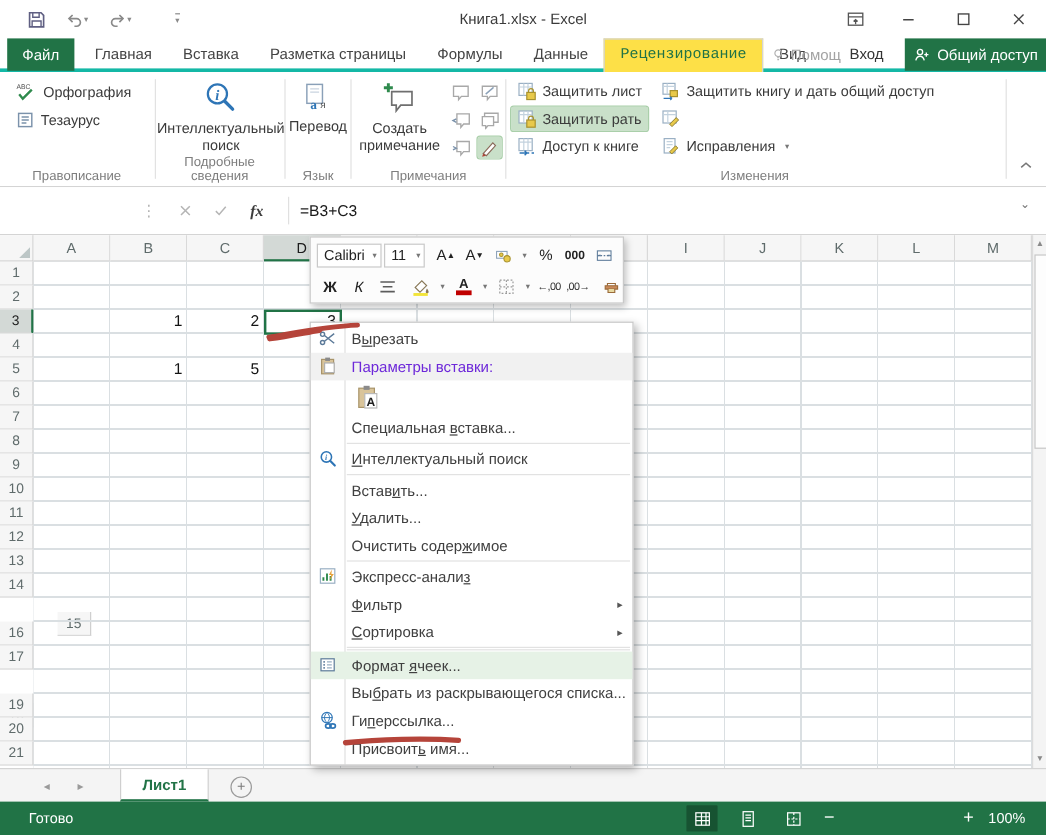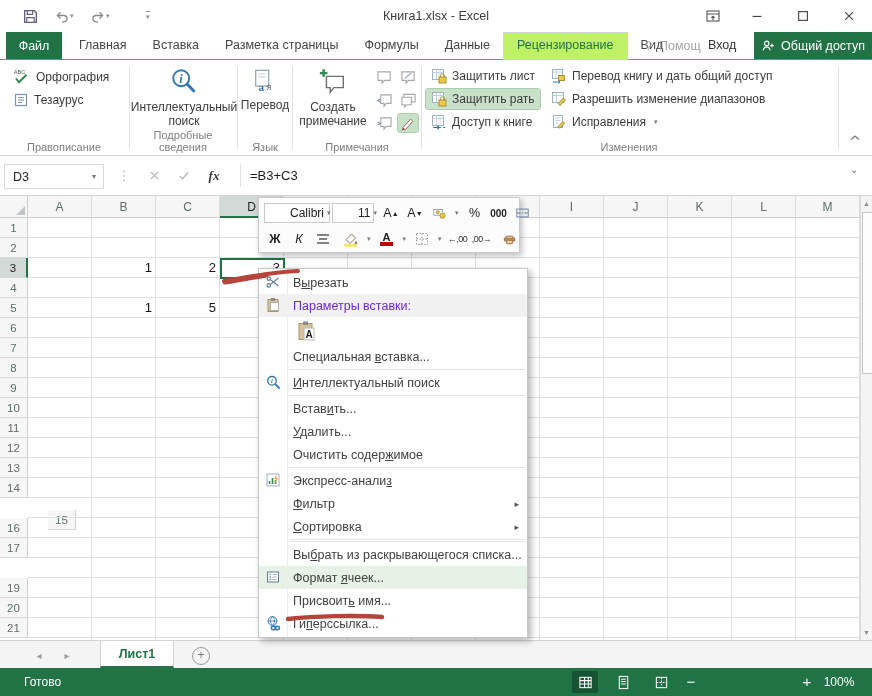--- a/index.html
+++ b/index.html
@@ -10,26 +10,26 @@
   u{text-decoration:underline;}
 
   
   #titlebar{left:0;top:0;width:872px;height:32px;background:#fff;}
   .qat-btn{top:6px;width:20px;height:20px;display:flex;align-items:center;justify-content:center;}
   .qat-caret{top:12px;font-size:7px;color:#8a8a8a;}
   #win-title{left:0;right:0;top:0;height:32px;line-height:32px;text-align:center;font-size:12.5px;color:#3b3b3b;}
   .winctl{top:4px;width:30px;height:24px;display:flex;align-items:center;justify-content:center;}
 
   
-  #tabrow{left:0;top:32px;width:872px;height:28px;border-bottom:1px solid #14b8a6;background:#fff;box-sizing:border-box;}
+  #tabrow{left:0;top:32px;width:872px;height:28px;border-bottom:3px solid #14b8a6;background:#fff;box-sizing:border-box;}
   #file-tab{left:6px;top:0;width:56px;height:27px;background:#217346;color:#fff;font-size:12.5px;
             display:flex;align-items:center;justify-content:center;}
   #tab-list{left:66px;top:0;height:27px;display:flex;}
   .rtab{padding:0 13px;height:27px;line-height:27px;font-size:12.5px;color:#444;white-space:nowrap;}
-  .rtab.active{background:#bef264;border:1px solid #d4d4d4;border-bottom:1px solid #fff;color:#217346;line-height:25px;}
+  .rtab.active{background:#fde047;border:1px solid #d4d4d4;border-bottom:1px solid #fff;color:#217346;line-height:25px;font-family:Liberation Mono, monospace;}
   #help-area{left:642px;top:0;height:27px;display:flex;align-items:center;gap:4px;color:#a3a3a3;font-size:12.5px;width:62px;overflow:hidden;}
   #signin{left:708px;top:0;height:27px;line-height:27px;font-size:12.5px;color:#333;}
   #share-btn{right:0;top:0;width:118px;height:27px;background:#217346;color:#fff;font-size:12.5px;
              display:flex;align-items:center;justify-content:center;gap:6px;}
 
   
   #ribbon{left:0;top:60px;width:872px;height:96px;background:#fff;border-bottom:1px solid #d4d4d4;box-sizing:border-box;}
   .rdiv{top:6px;bottom:6px;width:1px;background:#e2e2e2;}
   .rgl{bottom:2px;text-align:center;font-size:11px;color:#7e7e7e;}
   .rbtn{display:flex;align-items:center;gap:5px;padding:2px 5px;font-size:12px;color:#3b3b3b;border-radius:2px;box-sizing:border-box;}
@@ -82,21 +82,21 @@
   #status-text{left:24px;top:0;height:28px;line-height:28px;font-size:12px;}
   .viewbtn{top:3px;width:26px;height:22px;display:flex;align-items:center;justify-content:center;border-radius:1px;}
   .viewbtn.pressed{background:rgba(0,0,0,.28);}
   #zoom-minus,#zoom-plus{top:0;height:28px;line-height:27px;font-size:15px;color:#fff;width:14px;text-align:center;}
   #zoom-label{left:814px;top:0;height:28px;line-height:28px;font-size:12px;width:50px;text-align:center;}
 
   
   #minibar{left:258px;top:197px;width:262px;height:56px;background:#fcfcfc;border:1px solid #c9c9c9;
            box-shadow:2px 3px 6px rgba(0,0,0,.25);box-sizing:border-box;z-index:50;padding:3px 5px;}
   .mt-row{display:flex;align-items:center;height:24px;gap:2px;}
-  .mt-box{border:1px solid #c9c9c9;height:20px;display:flex;align-items:center;font-size:12px;color:#222;background:#fff;box-sizing:border-box;padding-left:20px;}
+  .mt-box{border:1px solid #c9c9c9;height:20px;display:flex;align-items:center;font-size:12px;color:#222;background:#fff;box-sizing:border-box;}
   .mt-caret{font-size:7px;color:#777;padding:0 3px;}
   .mt-btn{height:20px;min-width:18px;display:flex;align-items:center;justify-content:center;font-size:12.5px;color:#222;padding:0 2px;}
   .mt-sm{font-size:9px;color:#333;letter-spacing:-.5px;}
 
   
   #ctxmenu{left:258px;top:268px;width:270px;background:#fff;border:1px solid #c6c6c6;
            box-shadow:3px 3px 7px rgba(0,0,0,.3);z-index:60;padding:2px 0;box-sizing:border-box;
            background-image:linear-gradient(to right,#fff 0 28px,#ececec 28px 29px,#fff 29px);}
   .menu-item{position:relative;height:23px;display:flex;align-items:center;font-size:12.5px;color:#404040;}
   .menu-item .mi-icon{position:absolute;left:6px;width:17px;height:17px;}
@@ -326,31 +326,30 @@
     </div>
     <div class="abs rbtn" style="left:546px;top:6px">
       <span>
         <svg width="16" height="16" viewBox="0 0 16 16">
             <rect x="1.5" y="1.5" width="10" height="9" fill="#fff" stroke="#9ab0c4"></rect>
             <path d="M1.5 4h10M5 1.5v9" stroke="#c3d2de"></path>
             <rect x="7.5" y="7.5" width="6" height="5" fill="#e8c94a" stroke="#a8922e"></rect>
             <path d="M2 14h7M9 14l-1.5-1.5M9 14l-1.5 1.5" stroke="#2e75b6" fill="none"></path>
           </svg>
       </span>
-      <span>Перевод книгу и дать общий доступ</span>
+      <span>Защитить книгу и дать общий доступ</span>
     </div>
     <div class="abs rbtn" style="left:546px;top:29px">
       <span>
         <svg width="16" height="16" viewBox="0 0 16 16">
             <rect x="1.5" y="1.5" width="11" height="10" fill="#fff" stroke="#9ab0c4"></rect>
             <path d="M1.5 4.5h11M5.5 1.5v10" stroke="#c3d2de"></path>
             <path d="M8 14l5.5-5.5 2 2L10 16z" fill="#e8c94a" stroke="#8a7a2e" stroke-width=".8" transform="translate(-1,-1.5)"></path>
           </svg>
       </span>
-      <span>Разрешить изменение диапазонов</span>
     </div>
     <div class="abs rbtn" style="left:546px;top:52px">
       <span>
         <svg width="16" height="16" viewBox="0 0 16 16">
             <rect x="2.5" y="1.5" width="9" height="12" fill="#fff" stroke="#9ab0c4"></rect>
             <path d="M4.5 4h5M4.5 6.5h5M4.5 9h3" stroke="#c3d2de"></path>
             <path d="M8 13.5l5-5 1.8 1.8-5 5z" fill="#e8c94a" stroke="#8a7a2e" stroke-width=".8" transform="translate(-1,-1)"></path>
           </svg>
       </span>
       <span>Исправления</span>
@@ -359,24 +358,20 @@
     <div class="abs rgl" style="left:422px;width:414px">Изменения</div>
     <div class="abs rdiv" style="left:838px"></div>
     <div class="abs" style="left:848px;top:72px">
       <svg width="14" height="12" viewBox="0 0 14 12" fill="none" stroke="#777" stroke-width="1.3">
           <path d="M3 7.5L7 4l4 3.5"></path>
         </svg>
     </div>
   </div>
 
   <div id="fbar" class="abs">
-    <div id="namebox" class="abs">
-      <span class="nb-text">D3</span>
-      <span class="nb-caret">▾</span>
-    </div>
     <div class="abs fbtn" style="left:112px;color:#b5b5b5">⋮</div>
     <div class="abs fbtn" style="left:142px">
       <svg width="11" height="11" viewBox="0 0 12 12">
           <path d="M2 2l8 8M10 2l-8 8" stroke="#b5b5b5" stroke-width="1.4"></path>
         </svg>
     </div>
     <div class="abs fbtn" style="left:172px">
       <svg width="12" height="11" viewBox="0 0 12 12">
           <path d="M1.5 6.5l3 3 6-7" fill="none" stroke="#b5b5b5" stroke-width="1.4"></path>
         </svg>
@@ -619,47 +614,47 @@
       <div class="menu-item">
         <span class="mi-label"><u>Ф</u>ильтр</span>
         <span class="mi-arrow">▸</span>
       </div>
       <div class="menu-item">
         <span class="mi-label"><u>С</u>ортировка</span>
         <span class="mi-arrow">▸</span>
       </div>
       <div class="menu-sep"></div>
       <div class="menu-sep"></div>
-      <div class="menu-item">
-        <span class="mi-label">Вы<u>б</u>рать из раскрывающегося списка...</span>
-      </div>
       <div class="menu-item hl">
         <span class="mi-icon">
           <svg width="16" height="16" viewBox="0 0 16 16" fill="none" stroke="#5c7a99">
             <rect x="2.5" y="3" width="11" height="10" fill="#fff"></rect>
             <path d="M4.5 5.5h1.2M4.5 8h1.2M4.5 10.5h1.2" stroke-width="1.5"></path>
             <path d="M7.5 5.5h4M7.5 8h4M7.5 10.5h4" stroke="#9ab0c4"></path>
           </svg>
         </span>
         <span class="mi-label">Формат <u>я</u>чеек...</span>
       </div>
       <div class="menu-item">
-        <span class="mi-label">Присвоит<u>ь</u> имя...</span>
+        <span class="mi-label">Вы<u>б</u>рать из раскрывающегося списка...</span>
       </div>
       <div class="menu-item">
         <span class="mi-icon">
           <svg width="16" height="16" viewBox="0 0 16 16" fill="none" stroke="#2e75b6" stroke-width="1">
             <circle cx="7.5" cy="6" r="4.4"></circle>
             <path d="M3.3 6h8.4M7.5 1.7c-2.8 2.8-2.8 5.8 0 8.6M7.5 1.7c2.8 2.8 2.8 5.8 0 8.6" stroke-width=".8"></path>
             <ellipse cx="8.6" cy="13" rx="2.3" ry="1.7" stroke-width="1.4"></ellipse>
             <ellipse cx="12.2" cy="13" rx="2.3" ry="1.7" stroke-width="1.4"></ellipse>
           </svg>
         </span>
         <span class="mi-label">Ги<u>п</u>ерссылка...</span>
       </div>
+      <div class="menu-item">
+        <span class="mi-label">Присвоит<u>ь</u> имя...</span>
+      </div>
     </div>
 
   <svg id="annots" class="abs annot">
     <path d="M224 281 C 248 277, 272 272, 298 271" fill="none" stroke="#b5443a" stroke-width="4" stroke-linecap="round"></path>
     <path d="M225 282 C 240 280, 254 277, 266 275" fill="none" stroke="#b5443a" stroke-width="5" stroke-linecap="round"></path>
     <path d="M288 619 C 315 616, 355 615, 382 617" fill="none" stroke="#b5443a" stroke-width="4.5" stroke-linecap="round"></path>
   </svg>
 
 </div>
 

